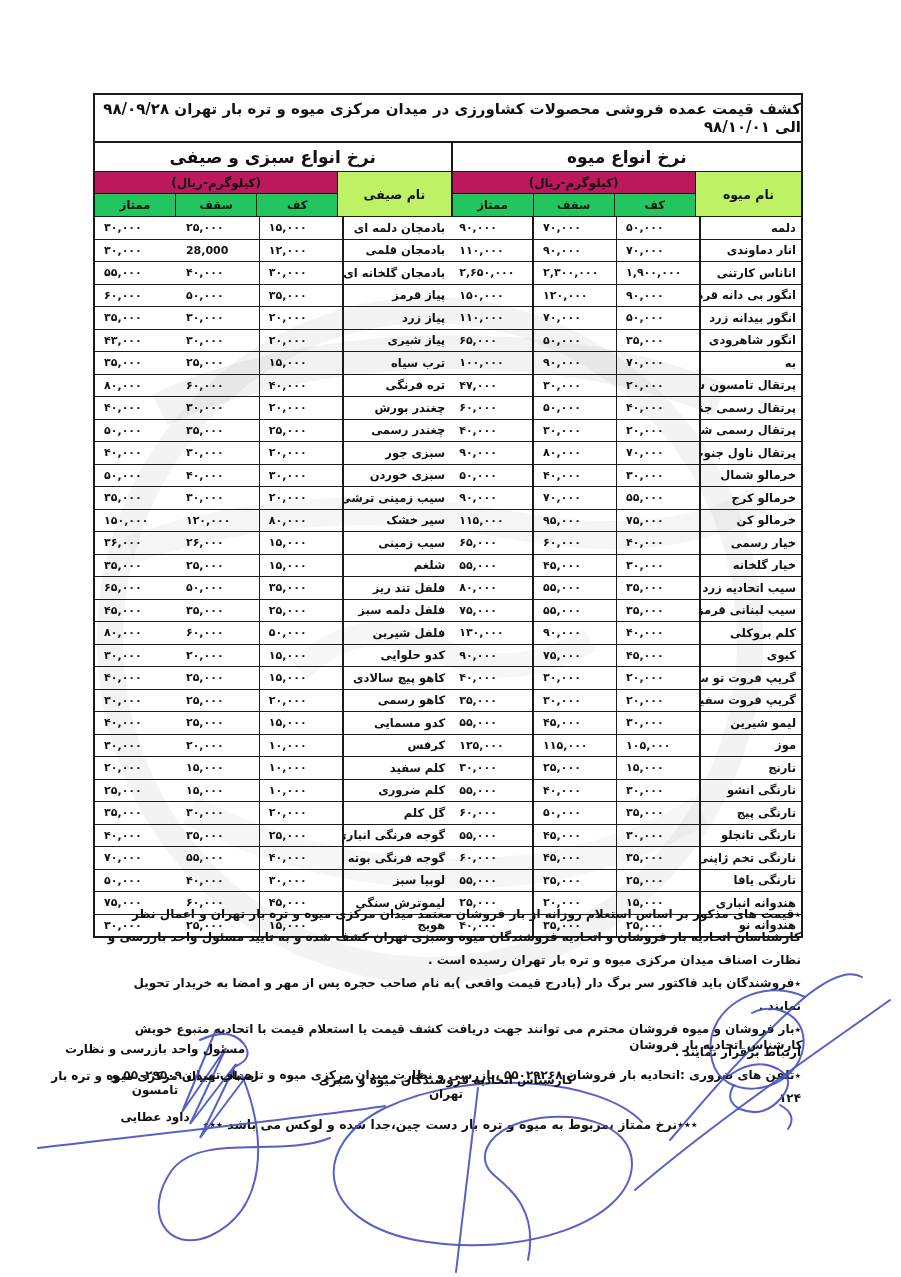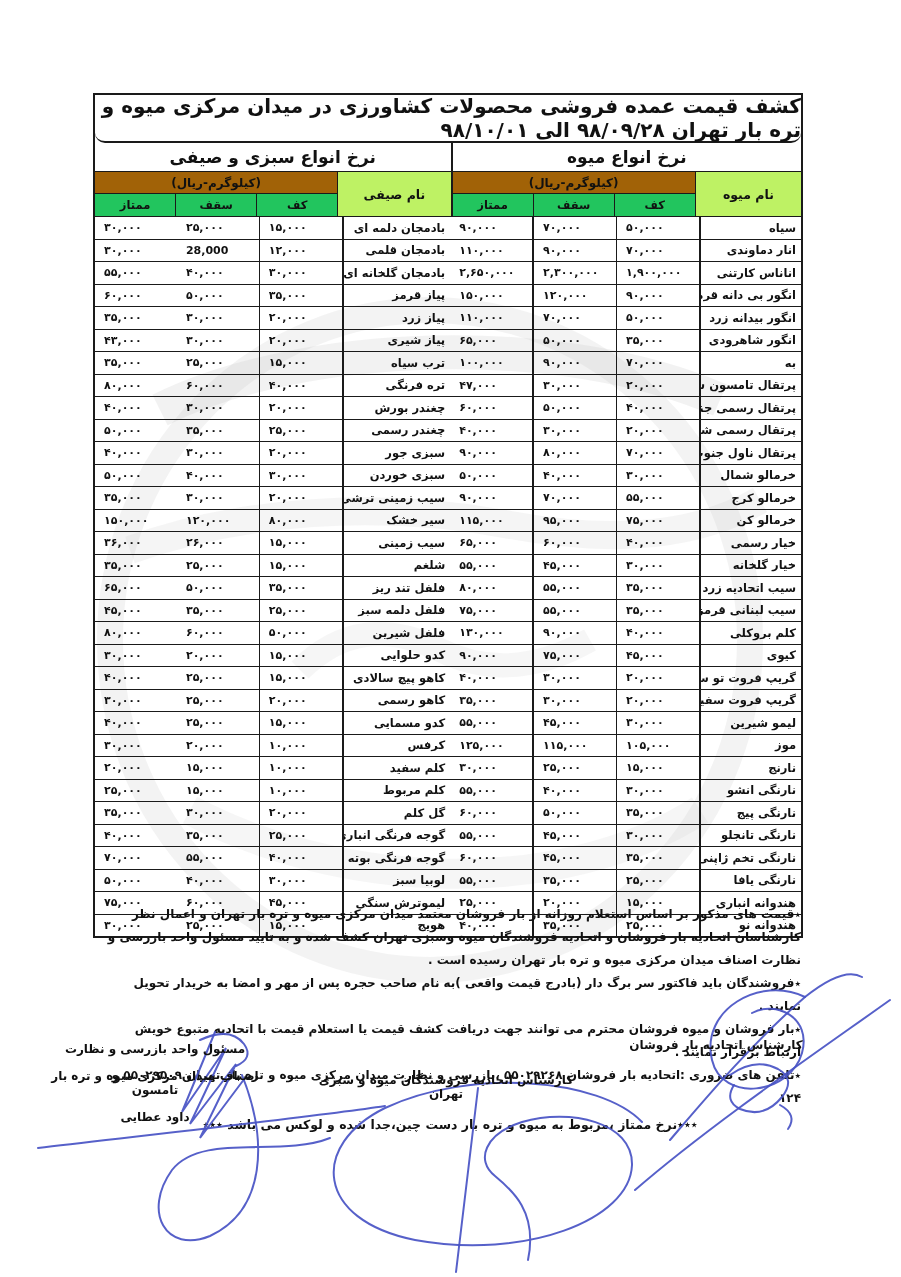--- a/index.html
+++ b/index.html
@@ -10,39 +10,39 @@
   
   .watermark{position:absolute;left:40px;top:250px;z-index:0;pointer-events:none;}
   
   .price-table{
     position:absolute;right:98px;top:93px;width:706px;z-index:1;
     border:2px solid #1a1a1a;direction:rtl;background:transparent;
     font-weight:700;
   }
   .title-row{
     height:46px;display:flex;align-items:center;justify-content:center;
-    border-bottom:2px solid #1a1a1a;font-size:20px;letter-spacing:0;border-radius:10px;
+    border-bottom:2px solid #1a1a1a;font-size:15px;letter-spacing:0;
   }
   .section-row{display:flex;height:28px;border-bottom:1.5px solid #1a1a1a;}
   .section-cell{display:flex;align-items:center;justify-content:center;font-size:17px;}
   .sec-fruit{width:49.5%;border-inline-end:0;}
   .sec-veg{width:50.5%;border-inline-start:2px solid #1a1a1a;}
   .colhead-row{display:flex;height:44px;border-bottom:1.5px solid #1a1a1a;}
   .name-head{
     display:flex;align-items:center;justify-content:center;font-size:12.5px;
     border-inline-end:1px solid #1a1a1a;background:#bef264;
   }
   .w-fruitname{width:15%;border-inline-end:1px solid #1a1a1a;}
   .w-vegname{width:16%;}
   .num-group{display:flex;flex-direction:column;}
   .w-fruitnums{width:34.5%;border-inline-end:2px solid #1a1a1a;}
   .w-vegnums{width:34.5%;}
   .unit-cell{
     height:21px;display:flex;align-items:center;justify-content:center;
-    font-size:12px;border-bottom:1px solid #1a1a1a;background:#a16207;
+    font-size:12px;border-bottom:1px solid #1a1a1a;background:#be185d;
   }
   .labels-row{display:flex;flex:1;}
   .labels-row .col-label{
     width:33.333%;display:flex;align-items:center;justify-content:center;
     font-size:11.5px;background:#22c55e;border-inline-end:1px solid #1a1a1a;
   }
   .labels-row .col-label:last-child{border-inline-end:0;}
   .veg-nums-inner .col-label:last-child{border-inline-end:0;}
   
   .tbody{display:block;}
@@ -115,21 +115,21 @@
       <div class="labels-row veg-nums-inner">
         <div class="col-label">کف</div>
         <div class="col-label">سقف</div>
         <div class="col-label">ممتاز</div>
       </div>
     </div>
   </div>
 
   <div class="tbody">
   <div class="trow">
-    <div class="cell namec c-fruit">سیاه</div>
+    <div class="cell namec c-fruit">دلمه</div>
     <div class="cell numc c-fnum">۵۰,۰۰۰</div>
     <div class="cell numc c-fnum">۷۰,۰۰۰</div>
     <div class="cell numc c-fnum-last">۹۰,۰۰۰</div>
     <div class="cell namec c-veg">بادمجان دلمه ای</div>
     <div class="cell numc c-vnum">۱۵,۰۰۰</div>
     <div class="cell numc c-vnum">۲۵,۰۰۰</div>
     <div class="cell numc c-vnum">۳۰,۰۰۰</div>
   </div>
 
   <div class="trow">
@@ -394,21 +394,21 @@
     <div class="cell numc c-vnum">۱۰,۰۰۰</div>
     <div class="cell numc c-vnum">۱۵,۰۰۰</div>
     <div class="cell numc c-vnum">۲۰,۰۰۰</div>
   </div>
 
   <div class="trow">
     <div class="cell namec c-fruit">نارنگی انشو</div>
     <div class="cell numc c-fnum">۳۰,۰۰۰</div>
     <div class="cell numc c-fnum">۴۰,۰۰۰</div>
     <div class="cell numc c-fnum-last">۵۵,۰۰۰</div>
-    <div class="cell namec c-veg">کلم مربوط</div>
+    <div class="cell namec c-veg">کلم ضروری</div>
     <div class="cell numc c-vnum">۱۰,۰۰۰</div>
     <div class="cell numc c-vnum">۱۵,۰۰۰</div>
     <div class="cell numc c-vnum">۲۵,۰۰۰</div>
   </div>
 
   <div class="trow">
     <div class="cell namec c-fruit">نارنگی پیج</div>
     <div class="cell numc c-fnum">۳۵,۰۰۰</div>
     <div class="cell numc c-fnum">۵۰,۰۰۰</div>
     <div class="cell numc c-fnum-last">۶۰,۰۰۰</div>

